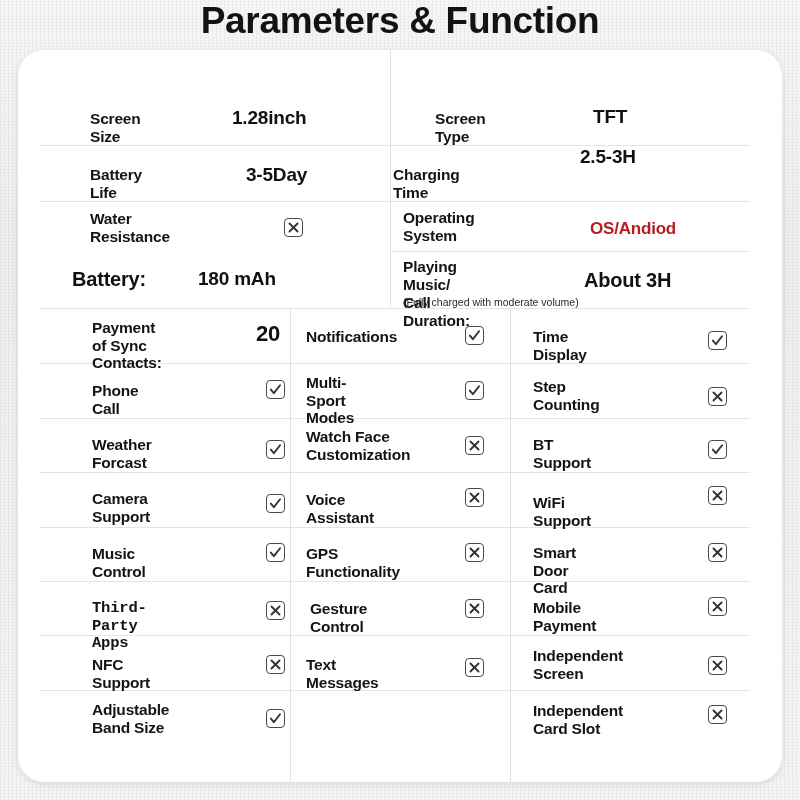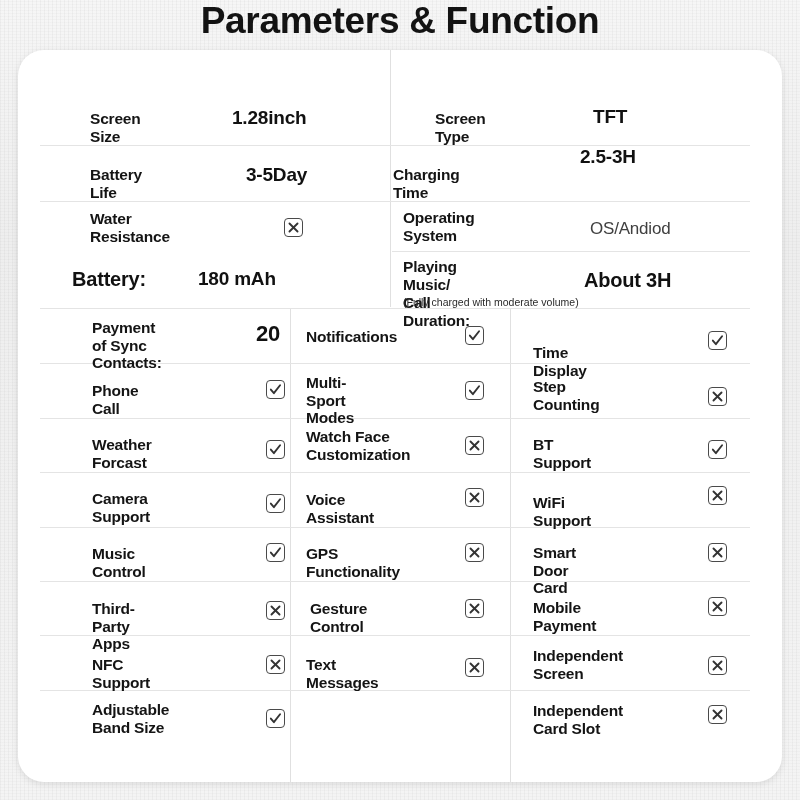--- a/index.html
+++ b/index.html
@@ -68,21 +68,21 @@
   }
   .val{
     position:absolute;
     font-size:19px;
     font-weight:bold;
     color:#111111;
     line-height:22px;
     letter-spacing:-0.2px;
     white-space:nowrap;
   }
-  .val.light{ font-weight:400; font-size:17px; color:#404040;}
+  .val.light{ font-weight:700; font-size:17px; color:#b91c1c;}
   .note{
     position:absolute;
     font-size:10.5px;
     font-weight:normal;
     color:#2a2a2a;
     line-height:12px;
     white-space:nowrap;
   }
 
   
@@ -224,21 +224,21 @@
     <div class="cell" style="left:0;top:477px;">
       <div class="frow-lbl" style="left:74px;top:18px;">Music Control</div>
       <div class="box" style="left:248px;top:16px;">
         <svg viewBox="0 0 19 19">
             <path d="M4.3 9.6 L7.7 13.6 L14.6 4.8"></path>
           </svg>
       </div>
     </div>
 
     <div class="cell" style="left:0;top:531px;">
-      <div class="frow-lbl" style="left:74px;top:19px;">Third-Party Apps</div>
+      <div class="frow-lbl" style="left:74px;top:19px;font-family:Liberation Mono, monospace;">Third-Party Apps</div>
       <div class="box" style="left:248px;top:20px;">
         <svg viewBox="0 0 19 19">
             <path d="M5 5 L14 14 M14 5 L5 14"></path>
           </svg>
       </div>
     </div>
 
     <div class="cell" style="left:0;top:585px;">
       <div class="frow-lbl" style="left:74px;top:21px;">NFC Support</div>
       <div class="box" style="left:248px;top:20px;">
@@ -327,21 +327,21 @@
             <path d="M5 5 L14 14 M14 5 L5 14"></path>
           </svg>
       </div>
     </div>
 
     <div class="cell" style="left:0;top:640px;">
       <div class="frow-lbl" style="left:288px;top:19px;"></div>
     </div>
 
     <div class="cell" style="left:0;top:259px;">
-      <div class="frow-lbl" style="left:515px;top:19px;margin-top:16px;">Time Display</div>
+      <div class="frow-lbl" style="left:515px;top:19px;">Time Display</div>
       <div class="box" style="left:690px;top:22px;">
         <svg viewBox="0 0 19 19">
             <path d="M4.3 9.6 L7.7 13.6 L14.6 4.8"></path>
           </svg>
       </div>
     </div>
 
     <div class="cell" style="left:0;top:313px;">
       <div class="frow-lbl" style="left:515px;top:15px;">Step Counting</div>
       <div class="box" style="left:690px;top:24px;">

